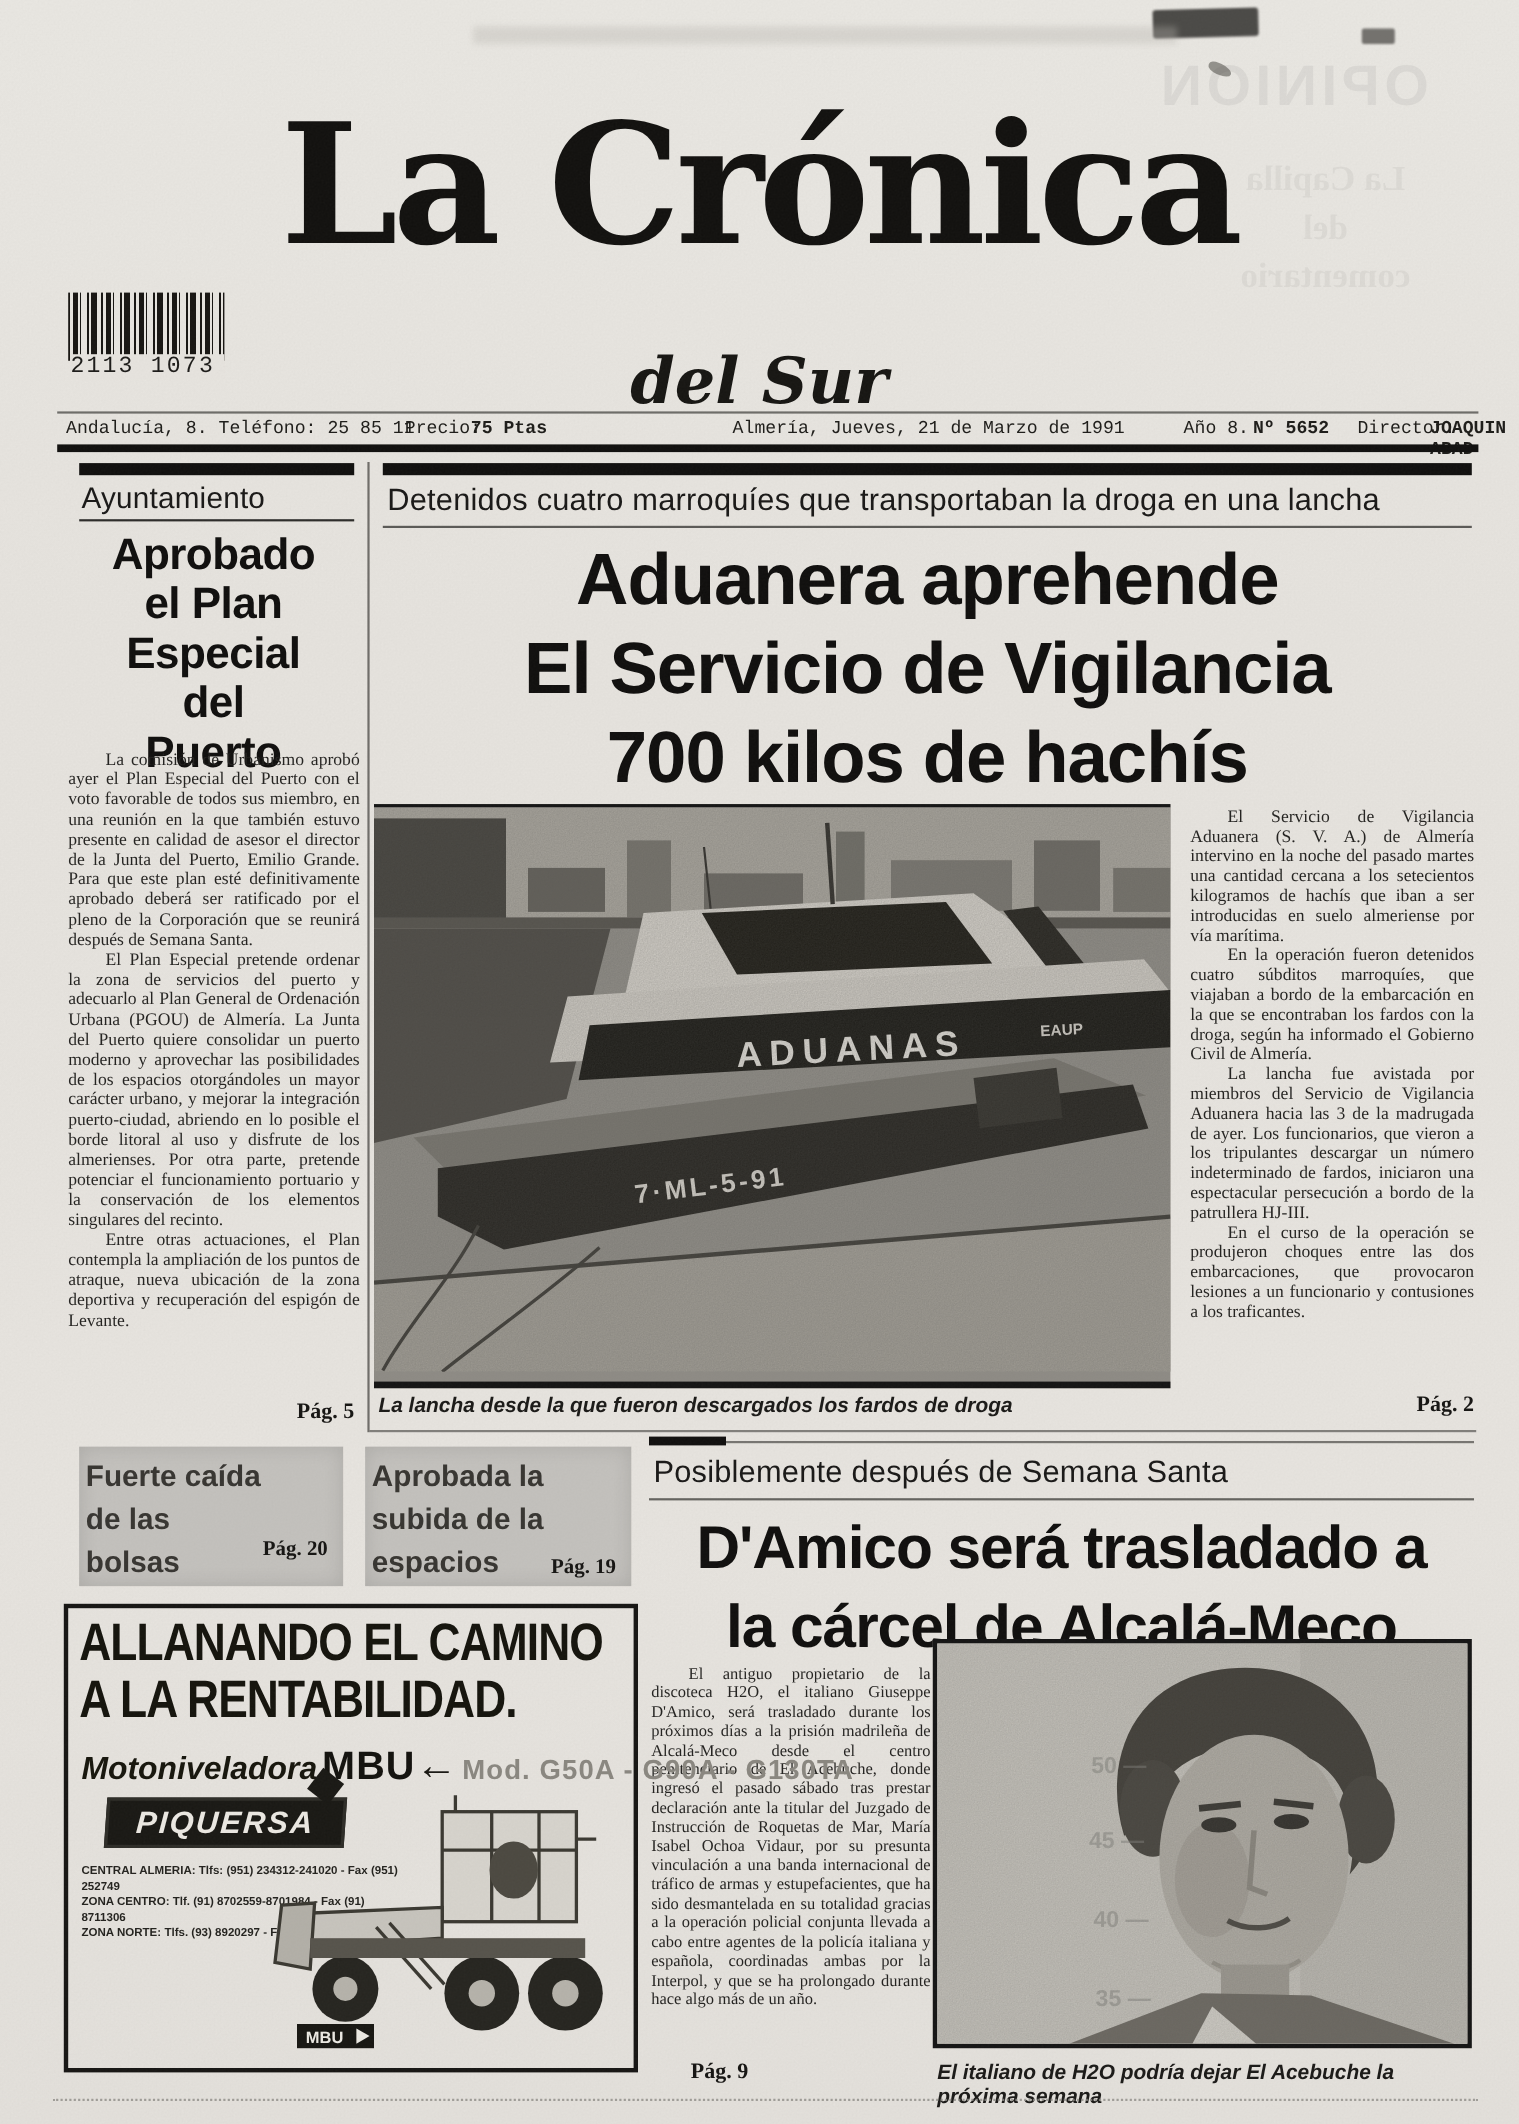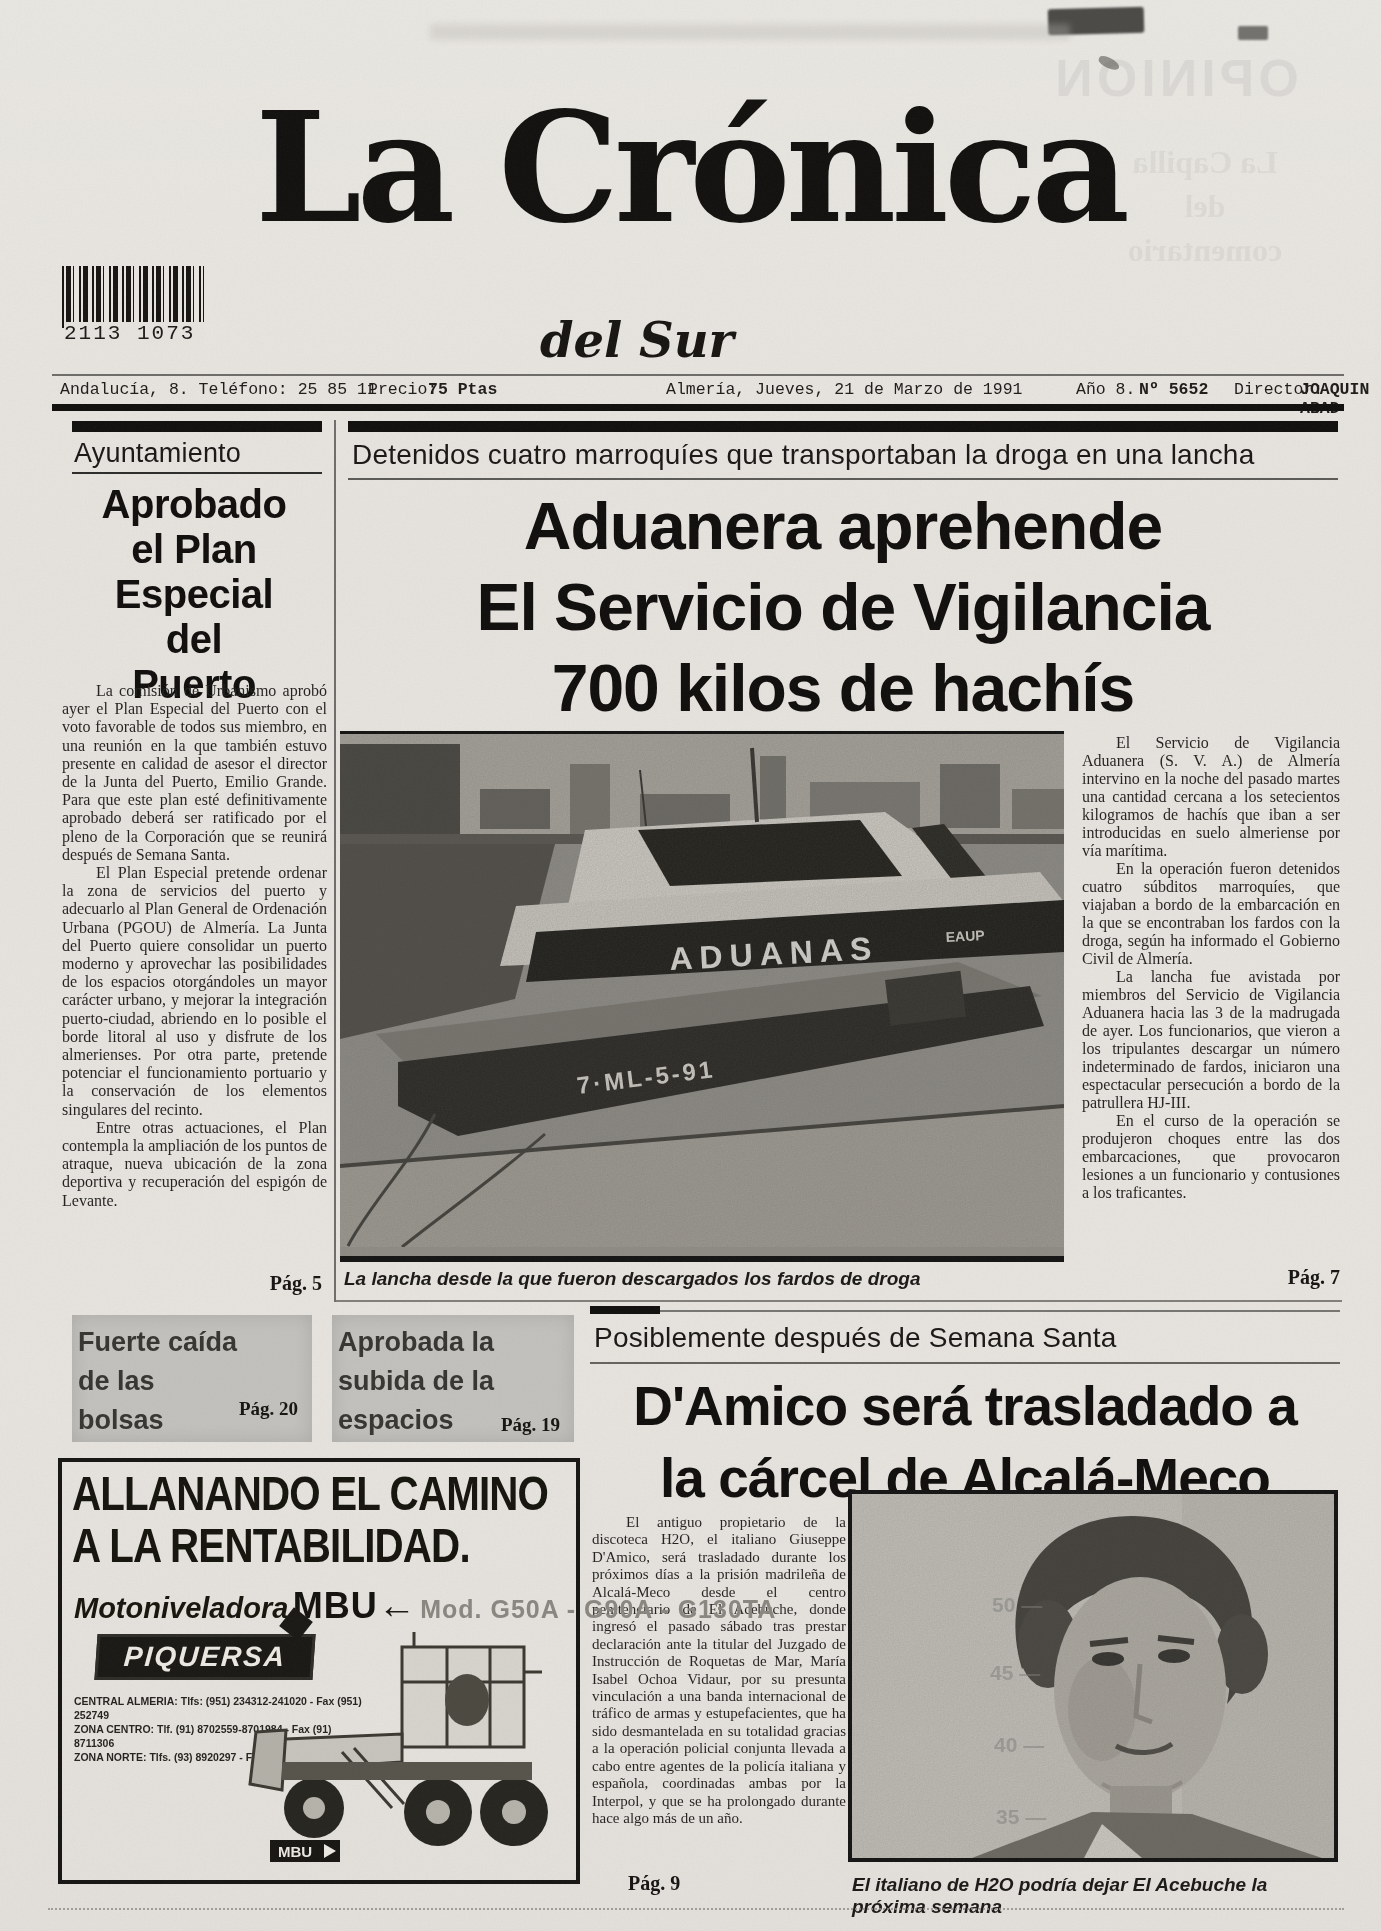--- a/index.html
+++ b/index.html
@@ -42,21 +42,21 @@
   <div class="abs" style="left:1238px;top:26px;width:30px;height:14px;background:#24221f;opacity:.6;border-radius:2px;filter:blur(1px);"></div>
   <div class="abs" style="left:1098px;top:58px;width:22px;height:10px;background:#4a4844;opacity:.55;border-radius:40% 60% 50% 50%;transform:rotate(24deg);"></div>
   <div class="abs" style="left:430px;top:24px;width:640px;height:16px;background:#b9b6b0;opacity:.35;filter:blur(3px);"></div>
 
   <div class="abs" style="left:62px;top:266px;width:142px;height:84px;">
     <div class="abs barcode-bars" style="left:0;top:0;width:142px;height:62px;"></div>
     <div class="abs" style="left:2px;top:56px;width:140px;background:#eae7e2;font-family:'Liberation Mono',monospace;font-size:21px;color:#191816;letter-spacing:2px;">2113 1073</div>
   </div>
 
   <div class="abs" style="left:140px;top:88px;width:1100px;text-align:center;font-family:'DejaVu Serif',serif;font-weight:bold;font-size:152px;line-height:160px;color:#0e0d0b;letter-spacing:-5px;">La Crónica</div>
-  <div class="abs" style="left:540px;top:312px;width:300px;font-family:'DejaVu Serif',serif;font-style:italic;font-weight:bold;font-size:48px;color:#13120f;">del Sur</div>
+  <div class="abs" style="left:540px;top:312px;width:300px;text-align:center;font-family:'DejaVu Serif',serif;font-style:italic;font-weight:bold;font-size:58px;color:#13120f;">del Sur</div>
 
   <div class="abs rule" style="left:52px;top:374px;width:1292px;height:2px;opacity:.65;"></div>
   <div class="abs" style="left:56px;top:380px;width:1290px;height:22px;font-size:16.5px;color:#1a1916;font-family:Liberation Mono, monospace;">
     <span class="abs" style="left:4px;top:0;">Andalucía, 8. Teléfono: 25 85 11</span>
     <span class="abs" style="left:312px;top:0;">Precio:</span>
     <span class="abs" style="left:372px;top:0;font-weight:bold;">75 Ptas</span>
     <span class="abs" style="left:610px;top:0;">Almería, Jueves, 21 de Marzo de 1991</span>
     <span class="abs" style="left:1020px;top:0;">Año 8.</span>
     <span class="abs" style="left:1083px;top:0;font-weight:bold;">Nº 5652</span>
     <span class="abs" style="left:1178px;top:0;">Director:</span>
@@ -141,21 +141,21 @@
     </svg>
   </div>
   <div class="abs caption" style="left:344px;top:1268px;width:720px;font-size:19px;">La lancha  desde la que fueron descargados los fardos de droga</div>
 
   <div class="abs body-text" style="left:1082px;top:734px;width:258px;font-size:16px;line-height:18px;">
     <p>El Servicio de Vigilancia Aduanera (S. V. A.) de Almería intervino en la noche del pasado martes una cantidad cercana a los setecientos kilogramos de hachís que iban a ser introducidas en suelo almeriense por vía marítima.</p>
     <p>En la operación fueron detenidos cuatro súbditos marroquíes, que viajaban a bordo de la embarcación en la que se encontraban los fardos con la droga, según ha informado el Gobierno Civil de Almería.</p>
     <p>La lancha fue avistada por miembros del Servicio de Vigilancia Aduanera hacia las 3 de la madrugada de ayer. Los funcionarios, que vieron a los tripulantes descargar un número indeterminado de fardos, iniciaron una espectacular persecución a bordo de la patrullera HJ-III.</p>
     <p>En el curso de la operación se produjeron choques entre las dos embarcaciones, que provocaron lesiones a un funcionario y contusiones a los traficantes.</p>
   </div>
-  <div class="abs pageref" style="left:1082px;top:1266px;width:258px;text-align:right;font-size:20px;">Pág. 7</div>
+  <div class="abs pageref" style="left:1082px;top:1266px;width:258px;text-align:right;font-size:20px;">Pág. 2</div>
 
   <div class="abs rule" style="left:336px;top:1300px;width:1006px;height:2px;opacity:.55;"></div>
 
   <div class="abs teaser" style="left:72px;top:1315px;width:240px;height:127px;">
     <div class="t-title abs" style="left:6px;top:8px;width:228px;font-size:27px;">
       <div>Fuerte caída</div>
       <div>de las</div>
       <div>bolsas</div>
     </div>
     <div class="abs pageref" style="right:14px;bottom:22px;font-size:19px;margin-top:48px;">Pág. 20</div>

